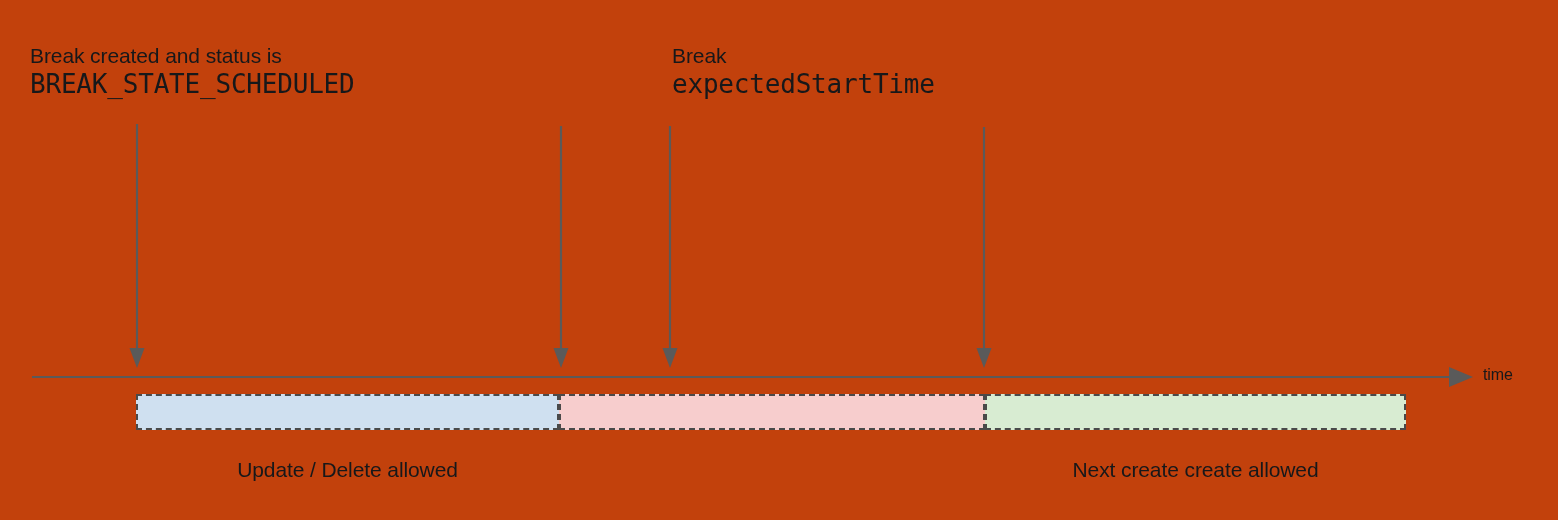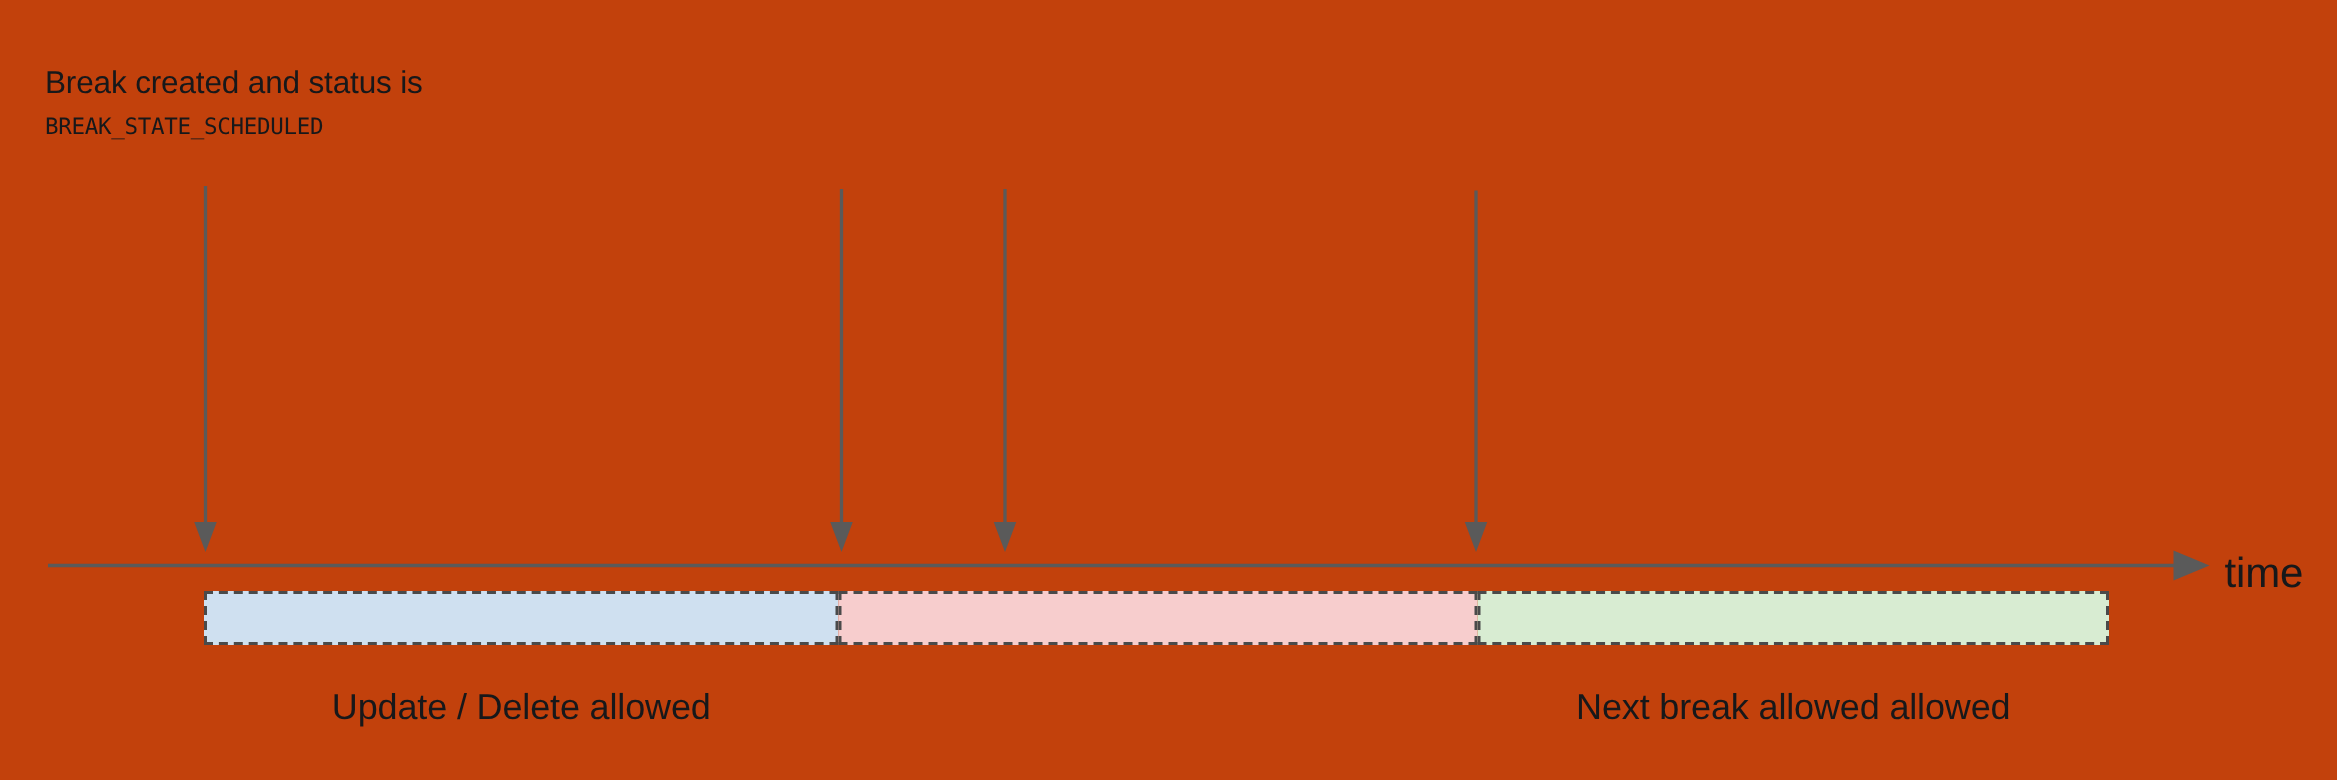--- a/index.html
+++ b/index.html
@@ -24,76 +24,80 @@
     white-space: nowrap;
   }
   .annotation .prose {
     font-family: "Liberation Sans", sans-serif;
     font-size: 21px;
     letter-spacing: -0.1px;
     color: #17181a;
   }
   .annotation .code {
     font-family: "DejaVu Sans Mono", monospace;
-    font-size: 15px;
+    font-size: 26px;
     letter-spacing: -0.2px;
     color: #17181a;
   }
 
   
   .vconn {
     position: absolute;
   }
 
   
   #axis-svg {
     position: absolute;
     left: 0;
     top: 0;
   }
   #time-axis-label {
     position: absolute;
     font-family: "Liberation Sans", sans-serif;
-    font-size: 28px;
+    font-size: 16px;
     color: #17181a;
     letter-spacing: -0.1px;
   }
 
   
   .phase-bar {
     position: absolute;
     top: 394px;
     height: 36px;
     box-sizing: border-box;
     border: 2px dashed #4a4a4a;
   }
 
   
   .phase-caption {
     position: absolute;
     top: 458px;
     text-align: center;
     font-family: "Liberation Sans", sans-serif;
-    font-size: 24px;
+    font-size: 21px;
     color: #17181a;
     letter-spacing: -0.1px;
     white-space: nowrap;
   }
 </style>
 </head>
 <body>
 
 <div id="canvas">
 
   <div class="annotation" style="left:30px; top:41px;">
     <div class="prose">Break created and status is</div>
     <div class="code">BREAK_STATE_SCHEDULED</div>
   </div>
 
 
+  <div class="annotation" style="left:672px; top:41px;">
+    <div class="prose">Break</div>
+    <div class="code">expectedStartTime</div>
+  </div>
 
 
   <svg class="vconn" style="left:126px; top:120px;" width="22" height="252" viewBox="0 0 22 252">
     <line x1="11" y1="4" x2="11" y2="232" stroke="#5a5a5a" stroke-width="2.2"></line>
     <polygon points="11,248 3.5,228 18.5,228" fill="#5a5a5a"></polygon>
   </svg>
 
   <svg class="vconn" style="left:550px; top:122px;" width="22" height="250" viewBox="0 0 22 250">
     <line x1="11" y1="4" x2="11" y2="230" stroke="#5a5a5a" stroke-width="2.2"></line>
     <polygon points="11,246 3.5,226 18.5,226" fill="#5a5a5a"></polygon>
@@ -114,15 +118,15 @@
     <polygon points="1473,377 1449,367 1449,387" fill="#5a5a5a"></polygon>
   </svg>
 
   <div id="time-axis-label" style="left:1483px; top:366px;">time</div>
 
   <div class="phase-bar" style="left:136px; width:423px; background:#cfe0f0;"></div>
   <div class="phase-bar" style="left:559px; width:426px; background:#f7cdcd;"></div>
   <div class="phase-bar" style="left:985px; width:421px; background:#d8ecd2;"></div>
 
   <div class="phase-caption" style="left:136px; width:423px;">Update / Delete allowed</div>
-  <div class="phase-caption" style="left:985px; width:421px;">Next break allowed allowed</div>
+  <div class="phase-caption" style="left:985px; width:421px;">Next create create allowed</div>
 
 </div>
 
 </body></html>

